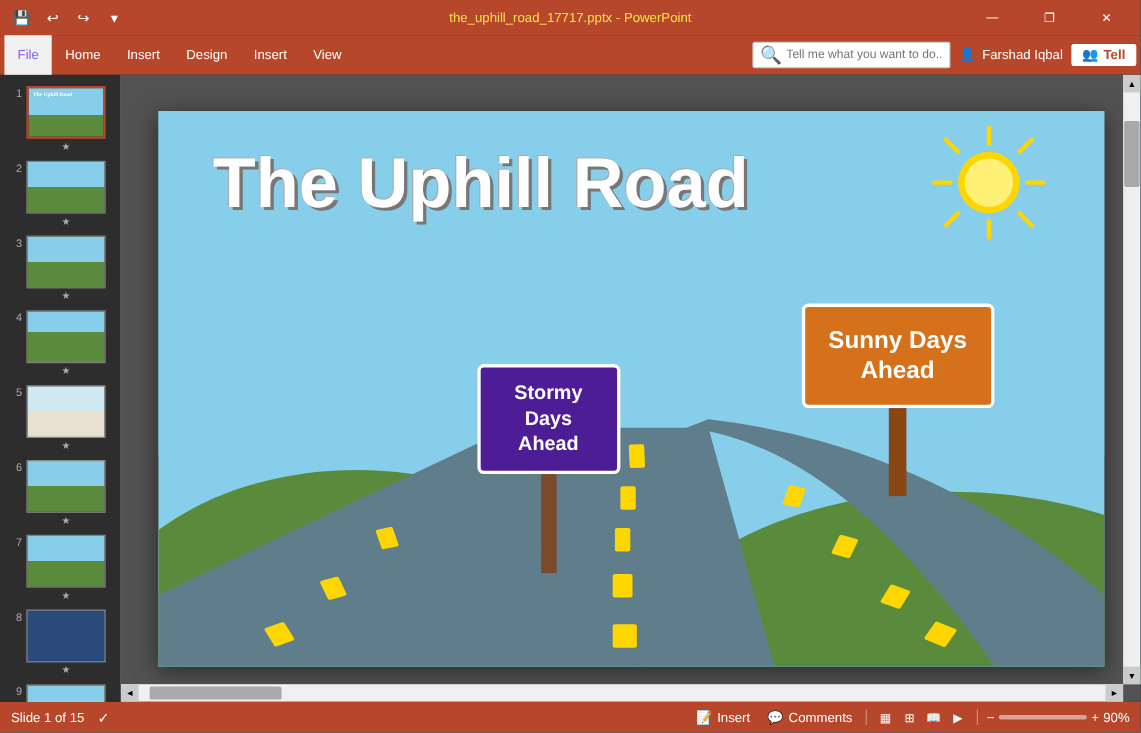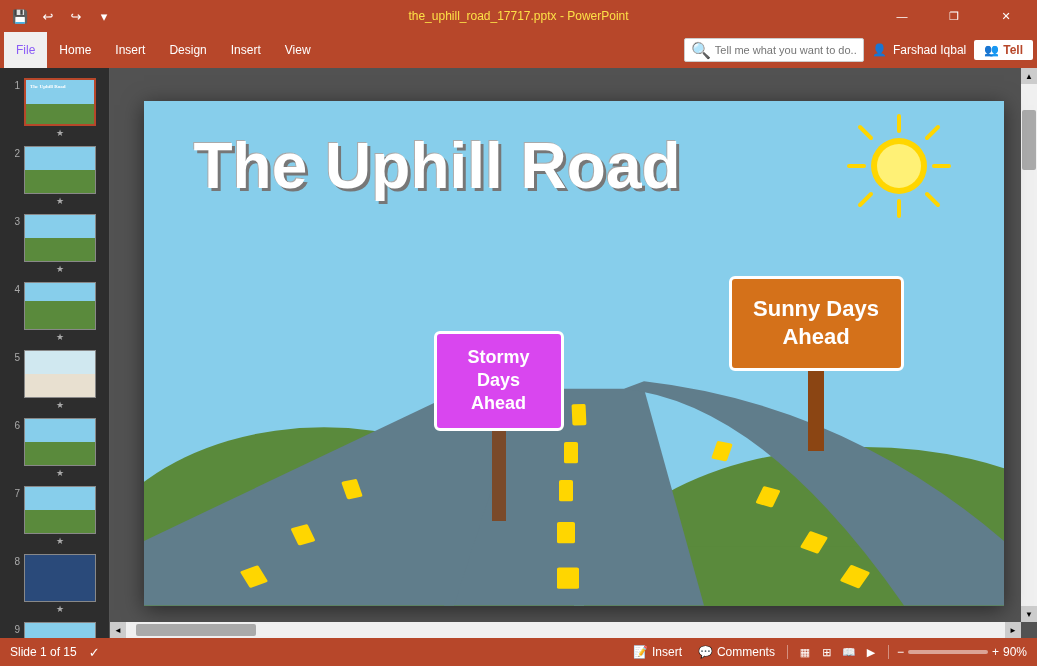--- a/index.html
+++ b/index.html
@@ -203,21 +203,21 @@
     .sign-board {
       border-radius: 6px;
       padding: 12px 16px;
       text-align: center;
       font-weight: 800;
       font-size: 20px;
       line-height: 1.3;
       border: 3px solid white;
     }
     .sign-blue {
-      background: #d946ef;
+      background: #4c1d95;
       color: white;
     }
     .sign-orange {
       background: #d4711a;
       color: white;
     }
     .sign-pole {
       width: 14px;
       height: 80px;
       background: #7a4a2a;

